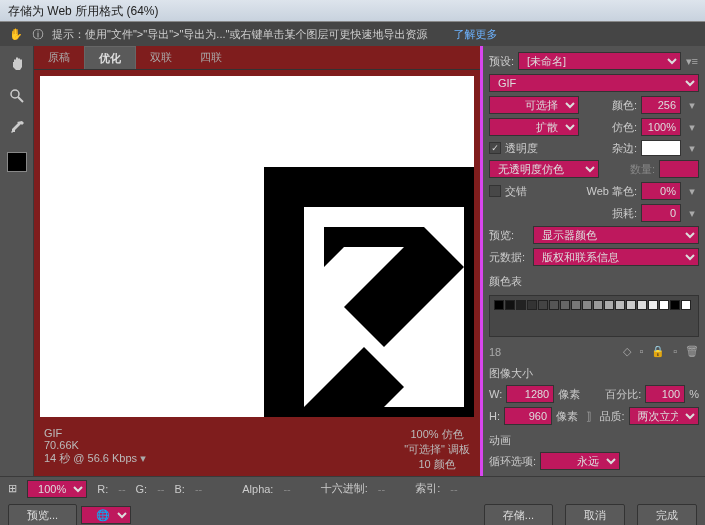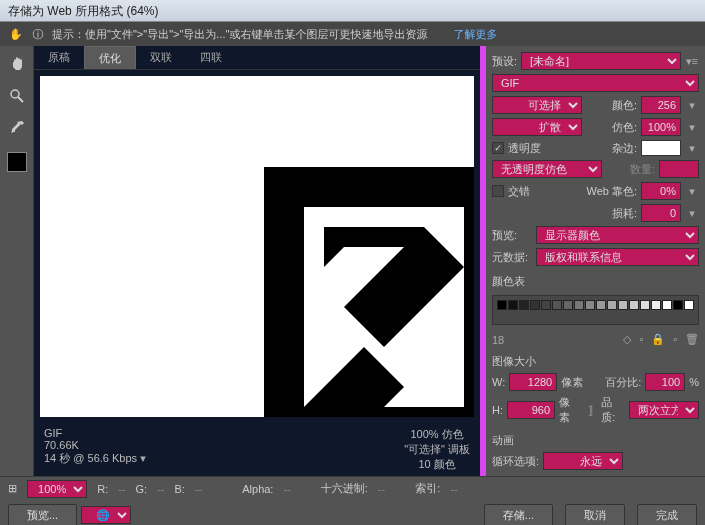--- a/index.html
+++ b/index.html
@@ -5,28 +5,28 @@
 * { margin:0; padding:0; box-sizing:border-box; font-family:"Microsoft YaHei",sans-serif; }
 body { background:#535353; color:#ccc; font-size:11px; width:705px; height:525px; overflow:hidden; }
 .titlebar { background:linear-gradient(#dde4ec,#c8d2de); color:#222; height:22px; padding:3px 8px; font-size:12px; border-bottom:1px solid #888; }
 .hint-bar { background:#454545; height:24px; display:flex; align-items:center; padding:0 8px; gap:6px; color:#d0d0d0; }
 .hint-bar .i { width:16px; height:16px; display:flex; align-items:center; justify-content:center; }
 .link { color:#6db3ff; margin-left:20px; }
 .main { display:flex; height:430px; }
 .toolbar { width:34px; background:#535353; display:flex; flex-direction:column; align-items:center; padding-top:6px; gap:8px; border-right:1px solid #3a3a3a; }
 .tool { width:24px; height:24px; display:flex; align-items:center; justify-content:center; color:#ccc; }
 .swatch { width:20px; height:20px; background:#000; border:1px solid #888; margin-top:4px; }
-.center { flex:1; display:flex; flex-direction:column; background:#0f172a; }
+.center { flex:1; display:flex; flex-direction:column; background:#7f1d1d; }
 .tabs { display:flex; height:24px; border-bottom:1px solid #333; }
 .tab { padding:4px 14px; color:#aaa; cursor:pointer; }
-.tab.active { background:#5a5a5a; color:#e0e0e0; border:1px solid #666; border-bottom:none; }
+.tab.active { background:#5a5a5a; color:#e0e0e0; border:1px solid #666; border-bottom:none;font-weight:bold; }
 .canvas-wrap { flex:1; background:#fff; margin:6px; position:relative; overflow:hidden; }
 .glyph { position:absolute; right:-30px; bottom:-30px; width:280px; height:280px; }
 .info-row { padding:4px 10px; color:#bbb; display:flex; justify-content:space-between; }
-.right { width:225px; background:#535353; border-left:6px solid #d946ef; padding:6px; display:flex; flex-direction:column; gap:4px; overflow:hidden; }
+.right { width:225px; background:#535353; border-left:3px solid #d946ef; padding:6px; display:flex; flex-direction:column; gap:4px; overflow:hidden; }
 .row { display:flex; align-items:center; gap:4px; }
 .sel, .inp { background:#be185d; border:1px solid #333; color:#ddd; height:18px; font-size:11px; padding:0 4px; }
 .sel { flex:1; }
 .sel.sm { flex:none; width:60px;text-align:right; }
 .inp { width:40px; text-align:right; }
 .chev { width:14px; color:#aaa; text-align:center; }
 .chk { width:12px; height:12px; background:#474747; border:1px solid #333; display:inline-flex; align-items:center; justify-content:center; font-size:9px; }
 .chk.on::after { content:"✓"; color:#ddd; }
 .section-lbl { color:#ccc; margin-top:4px; }
 .ct-box { background:#474747; border:1px solid #333; height:118px; margin-top:2px; padding:4px; }

